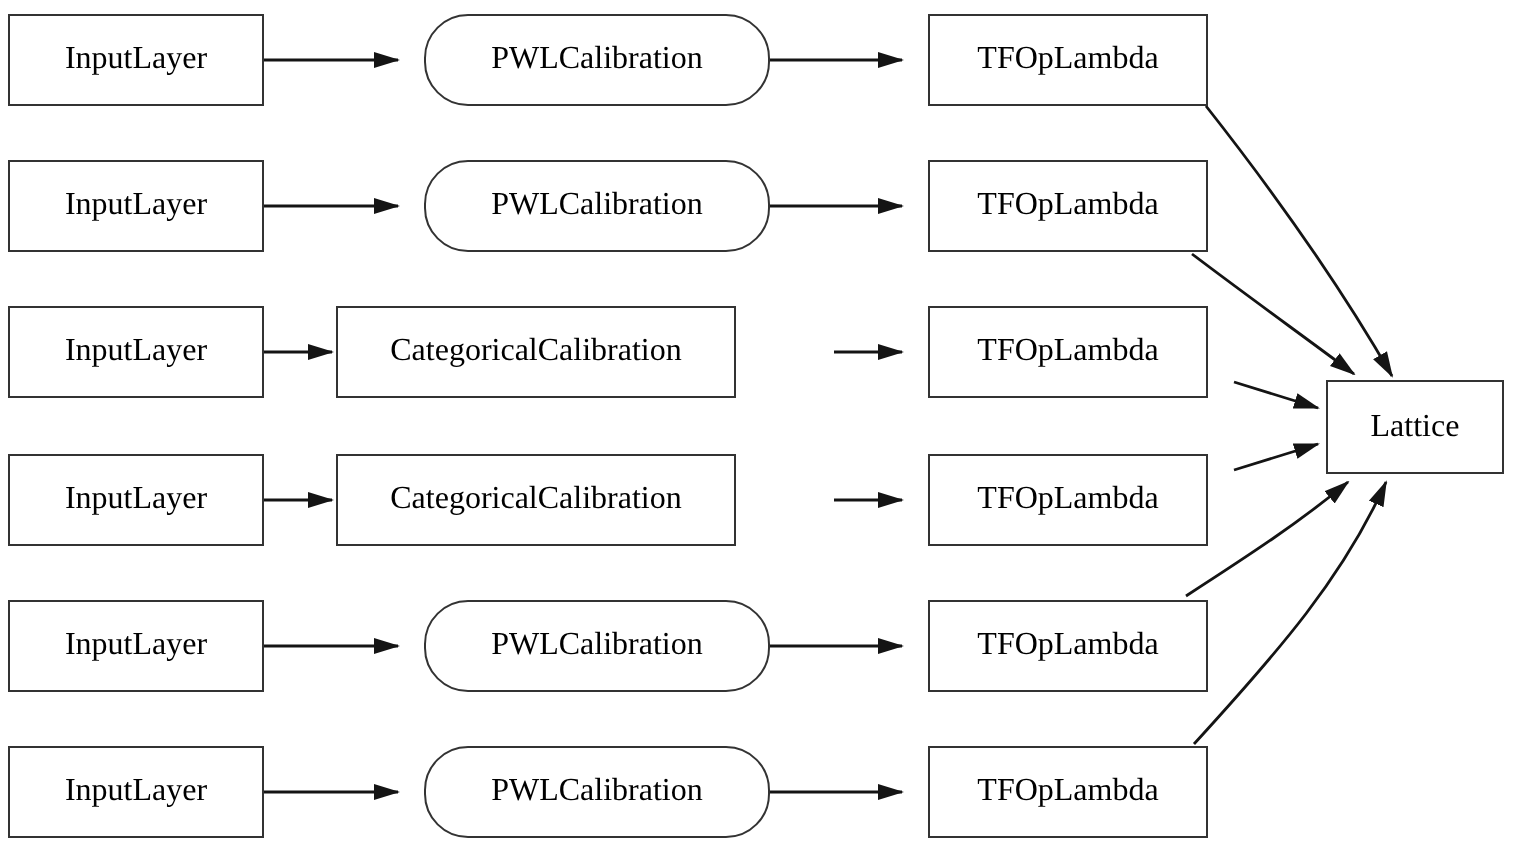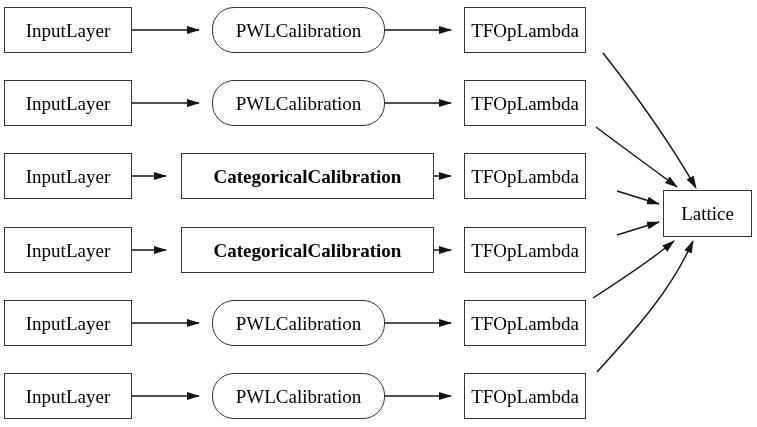--- a/index.html
+++ b/index.html
@@ -21,33 +21,33 @@
     top: 0;
     width: 757px;
     height: 427px;
   }
   .node {
     position: absolute;
     box-sizing: border-box;
     background: #ffffff;
     border: 1.5px solid #333333;
     color: #000000;
-    font-size: 19px;
+    font-size: 16px;
     text-align: center;
     display: flex;
     align-items: center;
     justify-content: center;
     white-space: nowrap;
     line-height: 1;
   }
   
   .col-input   { left: 4px;   width: 128px; height: 46px; }
   .col-pwl     { left: 212px; width: 173px; height: 46px; border-radius: 22px; }
-  .col-cat     { left: 181px; width: 253px; height: 46px; font-weight: bold; }
-  .col-lambda  { left: 464px; width: 122px; height: 46px; }
+  .col-cat     { left: 168px; width: 200px; height: 46px; }
+  .col-lambda  { left: 464px; width: 140px; height: 46px; }
   .node-lattice{ left: 663px; top: 190px; width: 89px; height: 47px; }
   
   .r0 { top: 7px; }
   .r1 { top: 80px; }
   .r2 { top: 153px; }
   .r3 { top: 227px; }
   .r4 { top: 300px; }
   .r5 { top: 373px; }
   .edge {
     fill: none;

